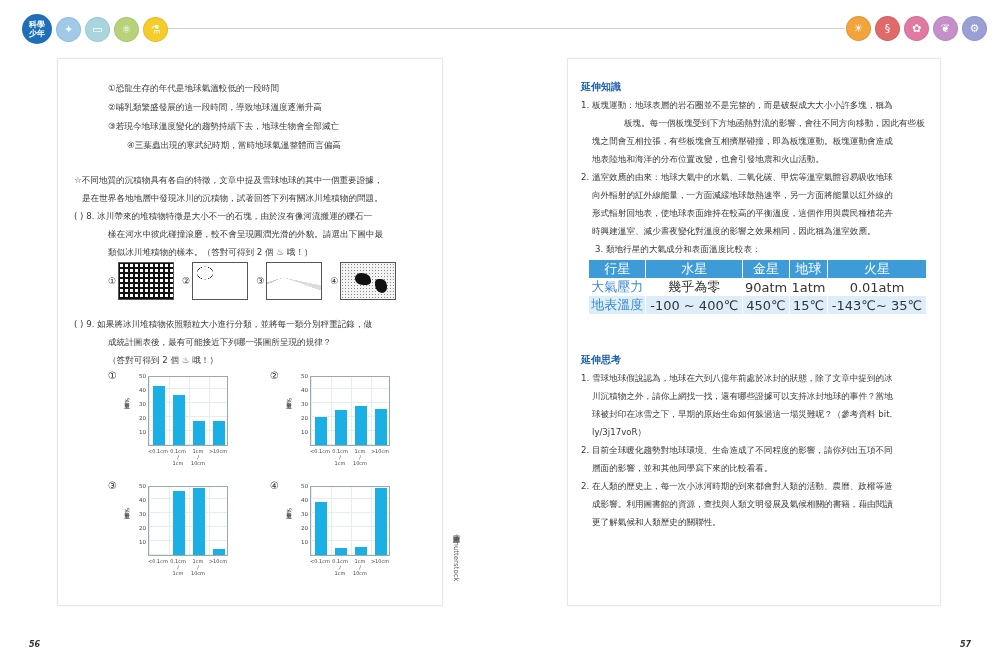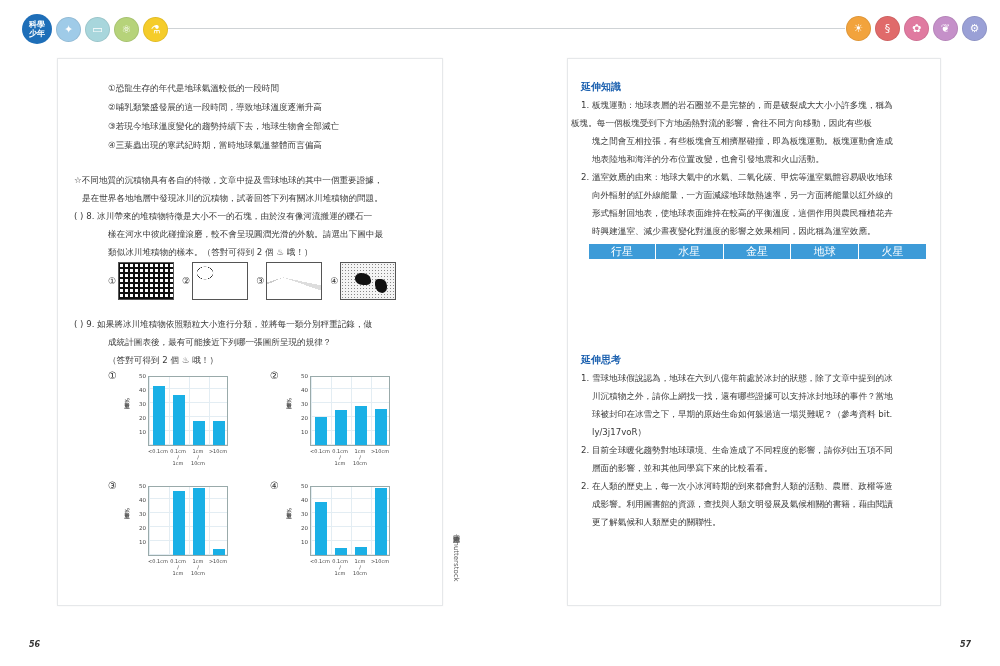--- a/index.html
+++ b/index.html
@@ -27,21 +27,21 @@
   .chart { position: absolute; width: 160px; height: 110px; }
   .chart .cnum { position: absolute; left: 0; top: 0; font-size: 10px; }
   .plot { position: absolute; left: 40px; top: 6px; width: 80px; height: 70px; border: 1px solid #9aa; background:
      repeating-linear-gradient(to top, #e3edf3 0 1px, transparent 1px 14px),
      repeating-linear-gradient(to right, #e3edf3 0 1px, transparent 1px 20px); }
   .bar { position: absolute; bottom: 0; width: 12px; background: #1ab0e6; }
   .ytick { position: absolute; left: 28px; font-size: 5.5px; color: #444; width: 10px; text-align: right; }
   .ylab { position: absolute; left: 14px; top: 28px; font-size: 6px; color: #444; writing-mode: vertical-rl; }
   .xtick { position: absolute; top: 78px; font-size: 5px; color: #444; text-align: center; width: 22px; line-height: 6px; white-space: pre; }
 
-  table.cmp { position: absolute; left: 589px; top: 244px; width: 338px; border-collapse: collapse; font-size: 11px; }
+  table.cmp { position: absolute; left: 589px; top: 260px; width: 338px; border-collapse: collapse; font-size: 13px; }
   table.cmp th { background: #3d9bd8; color: #fff; font-weight: normal; height: 15px; border-right: 1px solid #fff; }
   table.cmp td { height: 15px; text-align: center; color: #333; border-right: 1px solid #fff; }
   table.cmp td.rh { color: #3d8ad0; }
   table.cmp tr.alt td { background: #ddeefa; }
 
   .credit { position: absolute; left: 451px; top: 530px; font-size: 7px; color: #555; writing-mode: vertical-rl; }
   .pnum { position: absolute; top: 640px; font-size: 8px; font-style: italic; font-weight: bold; color: #333; }
 </style>
 </head>
 <body>
@@ -66,21 +66,21 @@
   <div class="circ" style="background:#e07aa0;">✿</div>
   <div class="circ" style="background:#c590c9;">❦</div>
   <div class="circ" style="background:#9aa0d6;">⚙</div>
 </div>
 
 <div class="panel left-panel"></div>
 
 <div class="txt opt" style="top:79px;">①恐龍生存的年代是地球氣溫較低的一段時間</div>
 <div class="txt opt" style="top:98px;">②哺乳類繁盛發展的這一段時間，導致地球溫度逐漸升高</div>
 <div class="txt opt" style="top:117px;">③若現今地球溫度變化的趨勢持續下去，地球生物會全部滅亡</div>
-<div class="txt opt" style="top:136px;">④三葉蟲出現的寒武紀時期，當時地球氣溫整體而言偏高</div>
+<div class="txt opt" style="top:136px;margin-left:19px;">④三葉蟲出現的寒武紀時期，當時地球氣溫整體而言偏高</div>
 
 <div class="txt" style="left:74px; top:171px;">☆不同地質的沉積物具有各自的特徵，文章中提及雪球地球的其中一個重要證據，</div>
 <div class="txt" style="left:82px; top:189px;">是在世界各地地層中發現冰川的沉積物，試著回答下列有關冰川堆積物的問題。</div>
 
 <div class="txt" style="left:74px; top:207px;">(     ) 8. 冰川帶來的堆積物特徵是大小不一的石塊，由於沒有像河流搬運的礫石一</div>
 <div class="txt" style="left:108px; top:225px;">樣在河水中彼此碰撞滾磨，較不會呈現圓潤光滑的外貌。請選出下圖中最</div>
 <div class="txt" style="left:108px; top:243px;">類似冰川堆積物的樣本。（答對可得到 2 個 ♨ 哦！）</div>
 
 <div class="samples">
   <div class="sample">
@@ -201,40 +201,54 @@
   </div>
 
 <div class="credit">圖片來源：Shutterstock</div>
 <div class="pnum" style="left:29px;font-style:italic;">56</div>
 
 <div class="panel right-panel"></div>
 
 <div class="heading" style="left:581px; top:80px;">延伸知識</div>
 
 <div class="txt" style="left:581px; top:96px;">1. 板塊運動：地球表層的岩石圈並不是完整的，而是破裂成大大小小許多塊，稱為</div>
-<div class="txt" style="left:571px; top:114px;text-align:center;">板塊。每一個板塊受到下方地函熱對流的影響，會往不同方向移動，因此有些板</div>
+<div class="txt" style="left:624px; top:114px;text-align:center;">板塊。每一個板塊受到下方地函熱對流的影響，會往不同方向移動，因此有些板</div>
 <div class="txt" style="left:592px; top:132px;">塊之間會互相拉張，有些板塊會互相擠壓碰撞，即為板塊運動。板塊運動會造成</div>
 <div class="txt" style="left:592px; top:150px;">地表陸地和海洋的分布位置改變，也會引發地震和火山活動。</div>
 <div class="txt" style="left:581px; top:168px;">2. 溫室效應的由來：地球大氣中的水氣、二氧化碳、甲烷等溫室氣體容易吸收地球</div>
 <div class="txt" style="left:592px; top:186px;">向外輻射的紅外線能量，一方面減緩地球散熱速率，另一方面將能量以紅外線的</div>
 <div class="txt" style="left:592px; top:204px;">形式輻射回地表，使地球表面維持在較高的平衡溫度，這個作用與農民種植花卉</div>
 <div class="txt" style="left:592px; top:222px;">時興建溫室、減少晝夜變化對溫度的影響之效果相同，因此稱為溫室效應。</div>
 <div class="txt" style="left:581px; top:240px;margin-left:14px;">3. 類地行星的大氣成分和表面溫度比較表：</div>
 
 <table class="cmp">
   <thead>
     <tr>
       <th>行星</th>
       <th>水星</th>
       <th>金星</th>
       <th>地球</th>
       <th>火星</th>
     </tr>
   </thead>
   <tbody>
+    <tr>
+      <td class="rh">大氣壓力</td>
+      <td>幾乎為零</td>
+      <td>90atm</td>
+      <td>1atm</td>
+      <td>0.01atm</td>
+    </tr>
+    <tr class="alt">
+      <td class="rh">地表溫度</td>
+      <td>-100 ~ 400℃</td>
+      <td>450℃</td>
+      <td>15℃</td>
+      <td>-143℃~ 35℃</td>
+    </tr>
   </tbody>
 </table>
 
 <div class="heading" style="left:581px; top:353px;">延伸思考</div>
 
 <div class="txt" style="left:581px; top:369px;">1. 雪球地球假說認為，地球在六到八億年前處於冰封的狀態，除了文章中提到的冰</div>
 <div class="txt" style="left:592px; top:387px;">川沉積物之外，請你上網找一找，還有哪些證據可以支持冰封地球的事件？當地</div>
 <div class="txt" style="left:592px; top:405px;">球被封印在冰雪之下，早期的原始生命如何躲過這一場災難呢？（參考資料 bit.</div>
 <div class="txt" style="left:592px; top:423px;">ly/3j17voR）</div>
 <div class="txt" style="left:581px; top:441px;">2. 目前全球暖化趨勢對地球環境、生命造成了不同程度的影響，請你列出五項不同</div>

